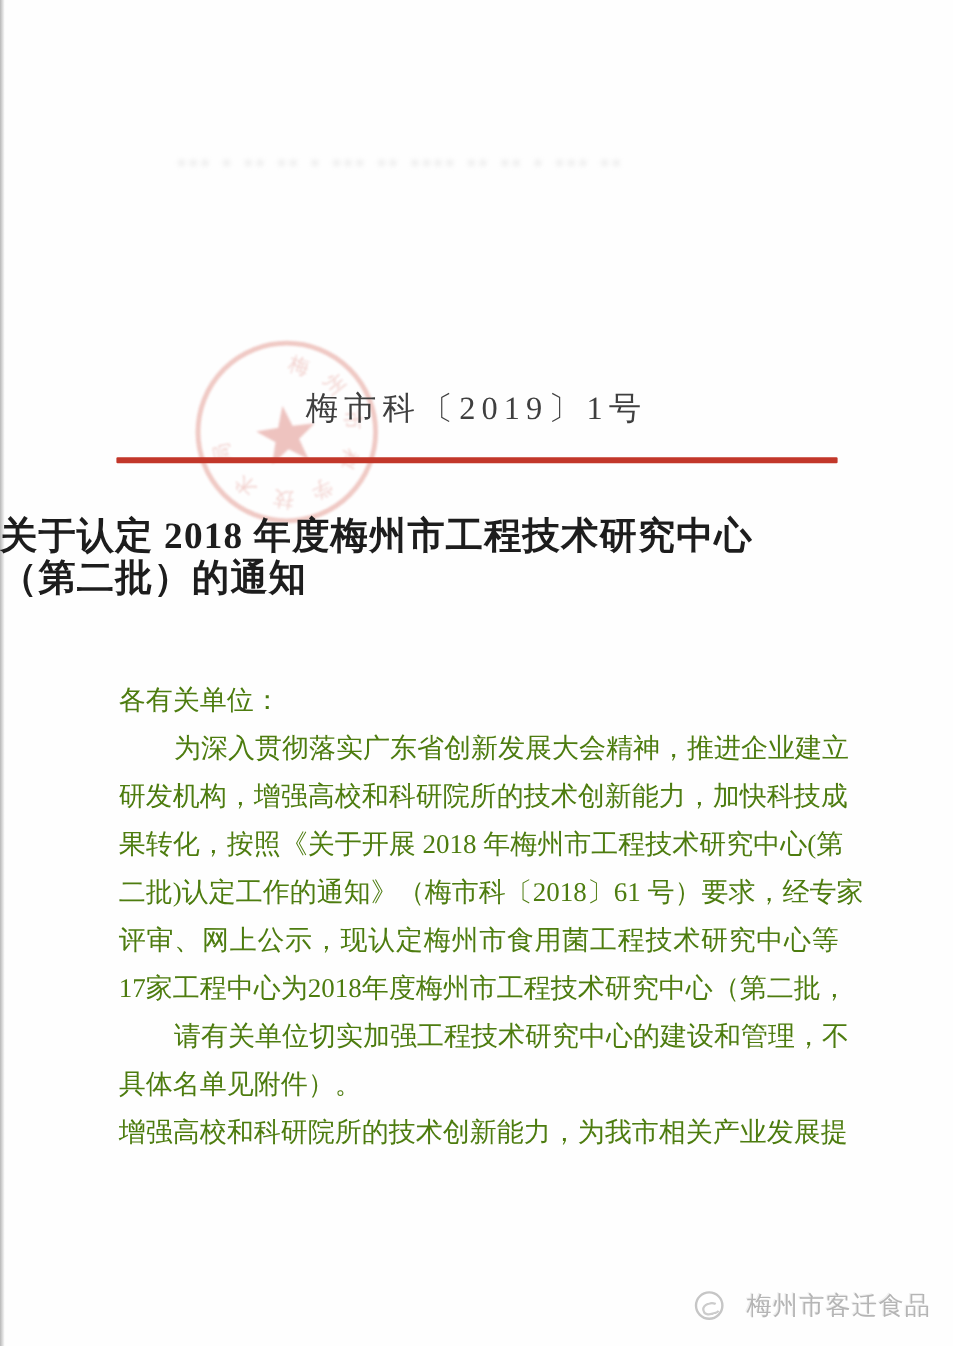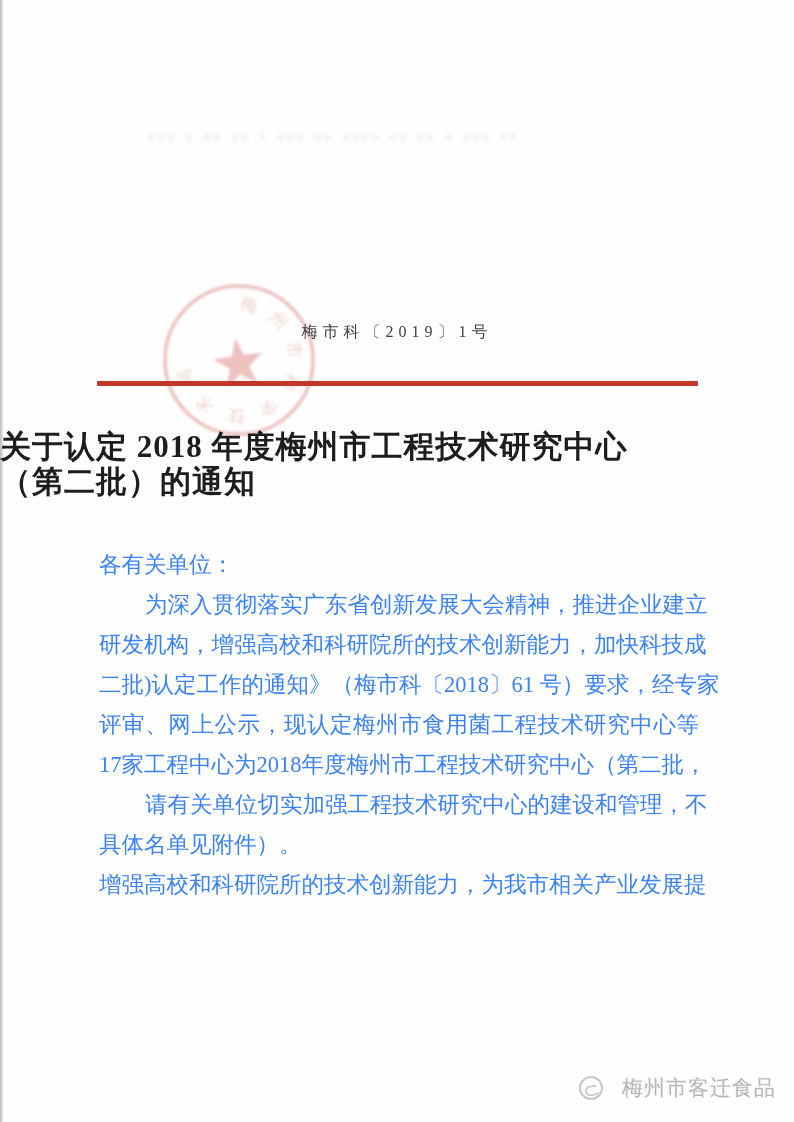--- a/index.html
+++ b/index.html
@@ -31,42 +31,42 @@
   .red-head span {
     display:inline-block;
     font-size:61px; font-weight:bold; color:#d8382a;
     white-space:nowrap; letter-spacing:0px;
     transform:scaleY(1.52); transform-origin:center top;
     text-shadow:0 0 1px rgba(216,56,42,0.4);
   }
   
   .doc-number {
     position:absolute; top:322px; left:0; width:100%;
-    text-align:center; font-size:16px; color:#3f3f3f; letter-spacing:5px;
+    text-align:center; font-size:27px; color:#3f3f3f; letter-spacing:5px;
   }
   
   .red-rule {
     position:absolute; top:381px; left:97px; width:601px; height:5px;
     background:#c2372a; border-radius:1px;
   }
   
   .seal {
     position:absolute; left:157px; top:278px; width:164px; height:164px;
     opacity:0.55; filter:blur(0.6px);
   }
   
   .doc-title {
     position:absolute; top:429px; left:0; width:100%;
     color:#1d1d1d; font-weight:bold;
     font-size:31px; line-height:35px; letter-spacing:1px;
   }
   
   .body-text {
-    position:absolute; top:545px; left:99px; width:600px;
-    font-size:22.5px; color:#3b82f6;
+    position:absolute; top:564px; left:99px; width:600px;
+    font-size:22.5px; color:#4d7c0f;
   }
   .bline {
     height:40px; line-height:40px; white-space:nowrap;
     text-align:justify; text-align-last:justify;
   }
   .bline.last { text-align-last:left; white-space:normal; }
   .bline.indent { padding-left:46px; }
   
   .watermark {
     position:absolute; top:1074px; right:18px;
@@ -122,20 +122,21 @@
 
   <div class="doc-title">
     <div>关于认定 2018 年度梅州市工程技术研究中心</div>
     <div>（第二批）的通知</div>
   </div>
 
   <div class="body-text">
     <div class="bline last">各有关单位：</div>
     <div class="bline indent">为深入贯彻落实广东省创新发展大会精神，推进企业建立</div>
     <div class="bline">研发机构，增强高校和科研院所的技术创新能力，加快科技成</div>
+    <div class="bline">果转化，按照《关于开展 2018 年梅州市工程技术研究中心(第</div>
     <div class="bline">二批)认定工作的通知》（梅市科〔2018〕61 号）要求，经专家</div>
     <div class="bline">评审、网上公示，现认定梅州市食用菌工程技术研究中心等</div>
     <div class="bline">17家工程中心为2018年度梅州市工程技术研究中心（第二批，</div>
     <div class="bline indent">请有关单位切实加强工程技术研究中心的建设和管理，不</div>
     <div class="bline last">具体名单见附件）。</div>
     <div class="bline">增强高校和科研院所的技术创新能力，为我市相关产业发展提</div>
   </div>
 
   <div class="watermark">
     <div class="wm-logo"></div>

